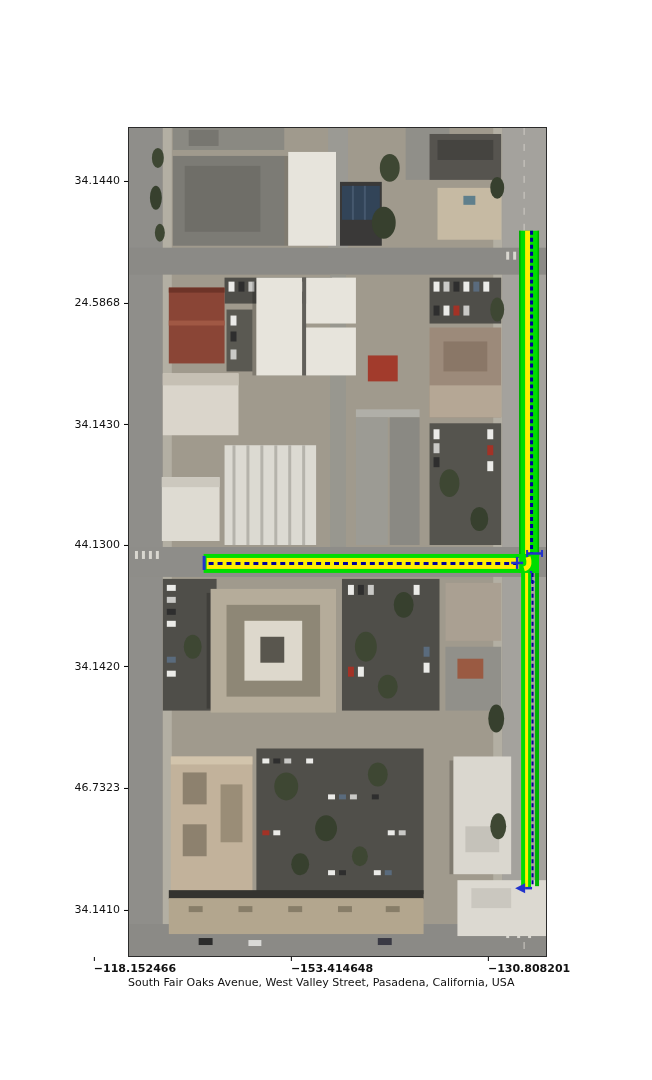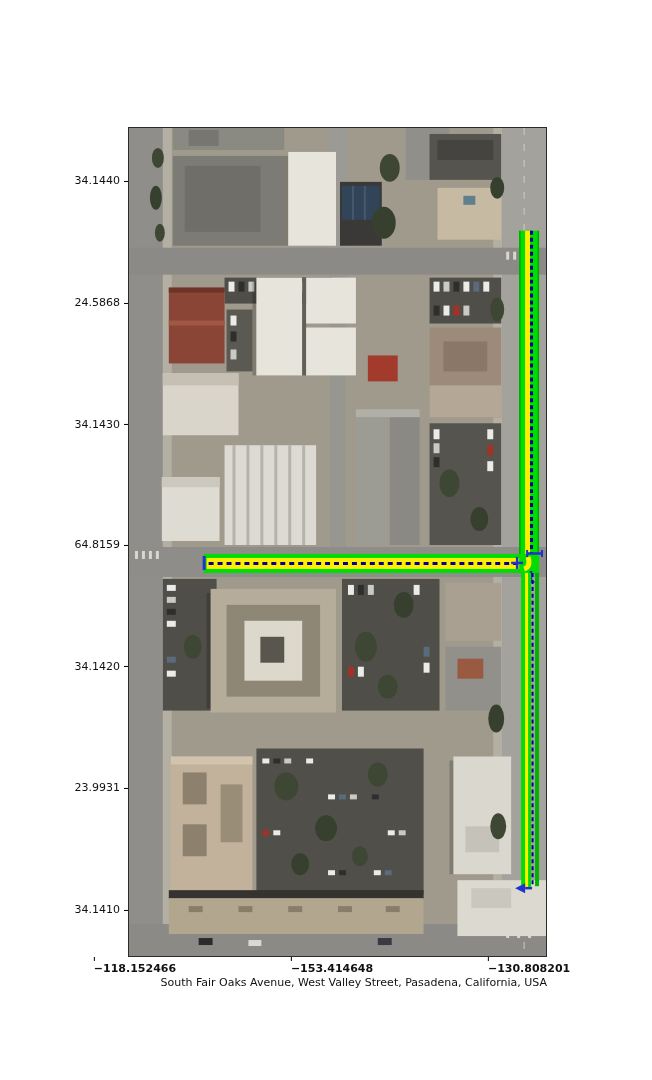--- a/index.html
+++ b/index.html
@@ -35,21 +35,21 @@
     white-space:nowrap;
     font-weight:bold;
   }
   .xtick .xmark{width:1px;height:4px;background:#000;}
   .tick-label{
     font-size:11px;color:#111;line-height:1.1;
   }
   .xlabel{
     position:absolute;
     left:128px;top:976px;width:419px;
-    text-align:right;
+    text-align:left;
     font-size:11px;color:#111;
   }
 </style>
 </head>
 <body>
 
 <div class="figure">
 
   <div class="plot">
     <svg viewBox="0 0 419 830" preserveAspectRatio="none">
@@ -308,29 +308,29 @@
       </div>
       <div class="ytick" style="top: 21.14%;">
         <span class="tick-label">24.5868</span>
         <span class="ymark"></span>
       </div>
       <div class="ytick" style="top: 35.84%;">
         <span class="tick-label">34.1430</span>
         <span class="ymark"></span>
       </div>
       <div class="ytick" style="top: 50.36%;">
-        <span class="tick-label">64.8159</span>
+        <span class="tick-label">44.1300</span>
         <span class="ymark"></span>
       </div>
       <div class="ytick" style="top: 65.06%;">
         <span class="tick-label">34.1420</span>
         <span class="ymark"></span>
       </div>
       <div class="ytick" style="top: 79.76%;">
-        <span class="tick-label">23.9931</span>
+        <span class="tick-label">46.7323</span>
         <span class="ymark"></span>
       </div>
       <div class="ytick" style="top: 94.46%;">
         <span class="tick-label">34.1410</span>
         <span class="ymark"></span>
       </div>
       <div class="xtick" style="left: 1.43%;">
         <span class="xmark"></span>
         <span class="tick-label">−118.152466</span>
       </div>

